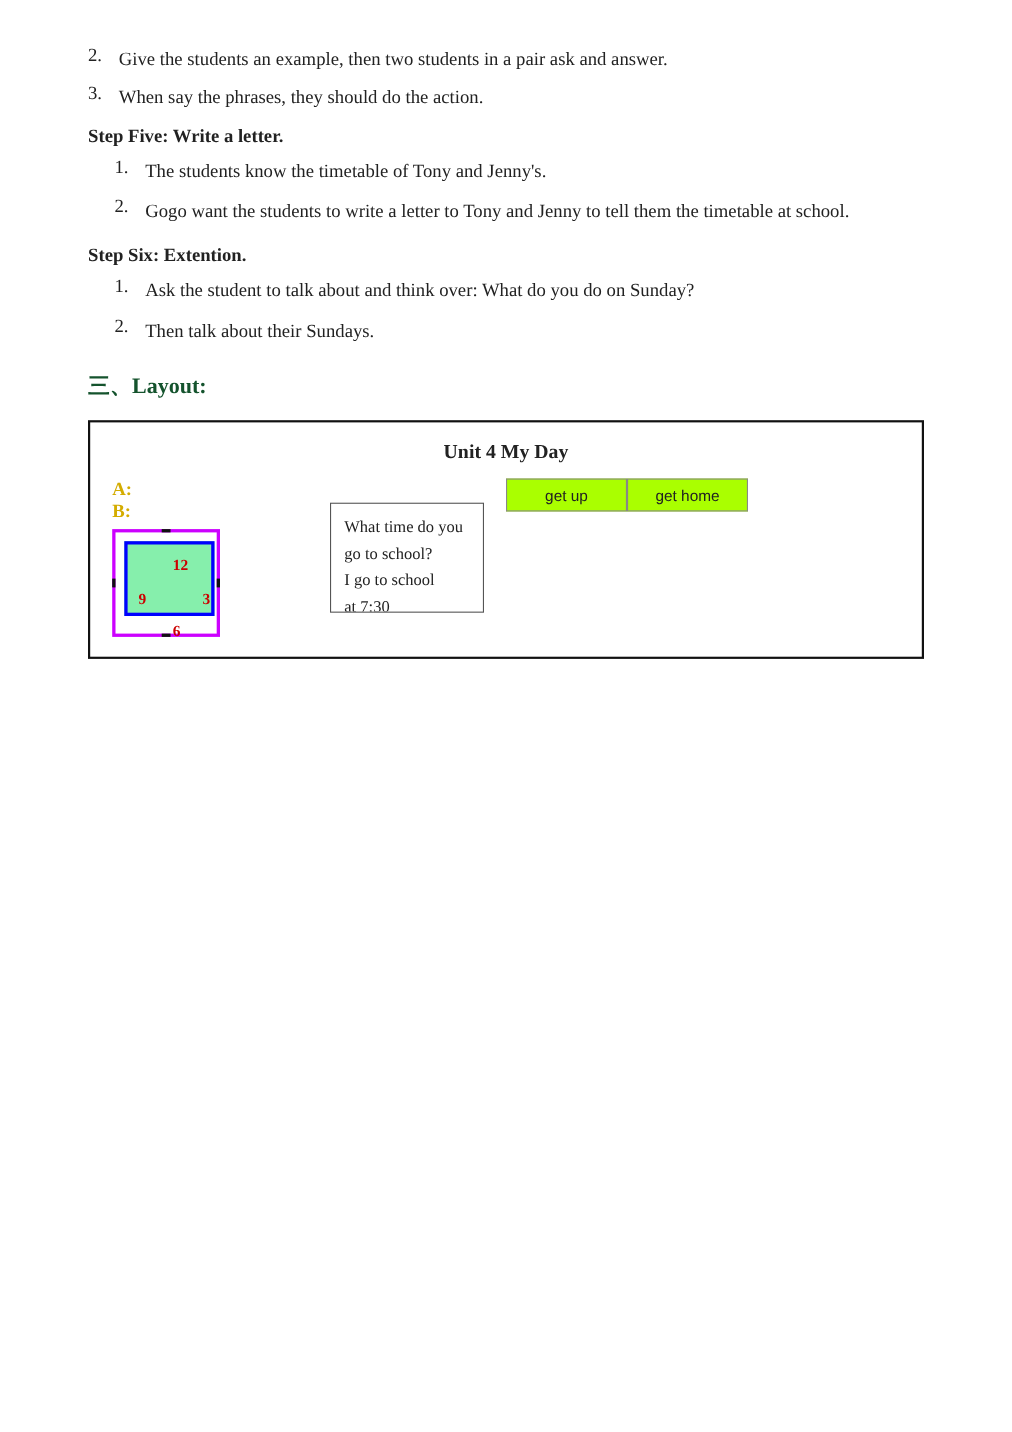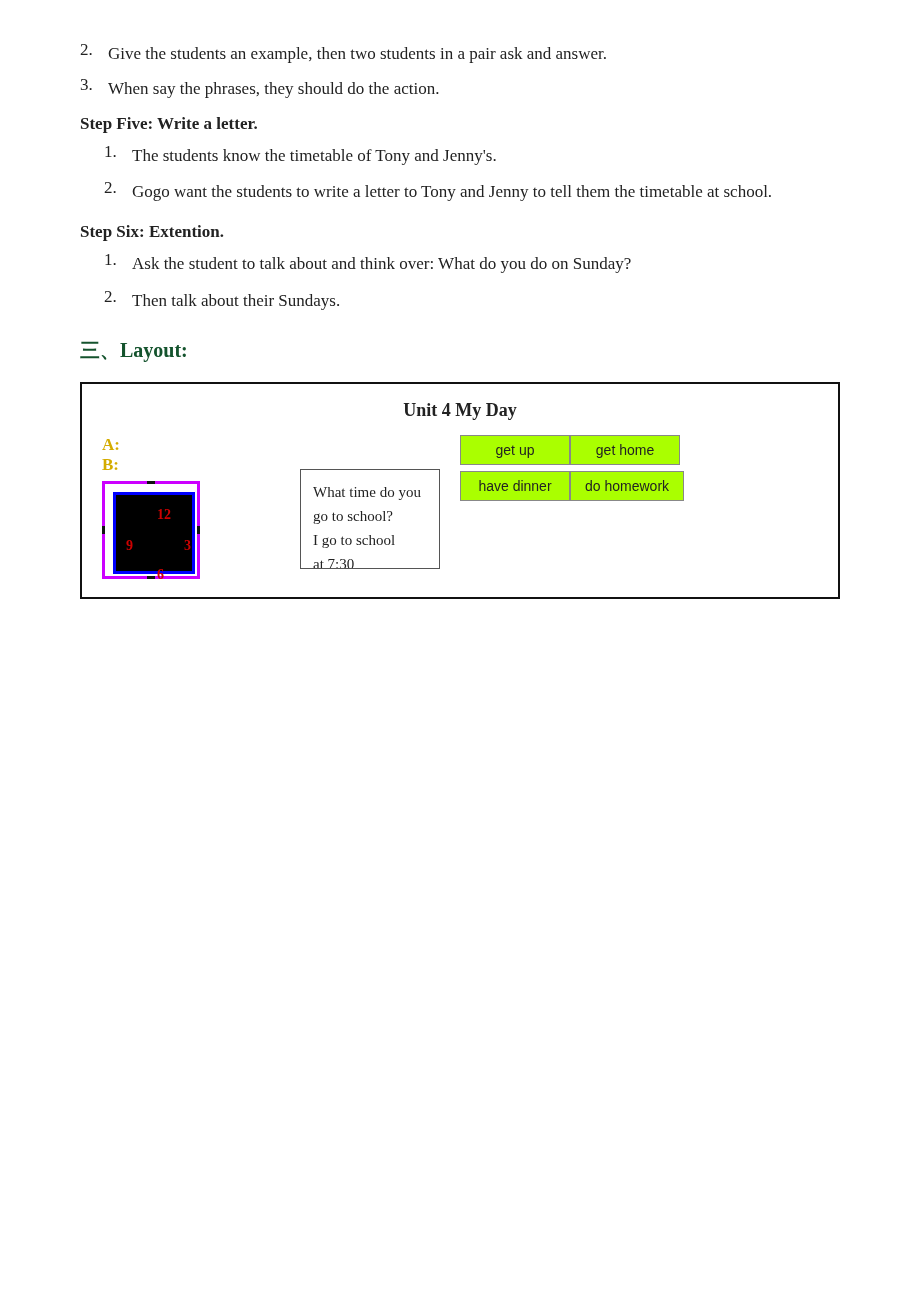--- a/index.html
+++ b/index.html
@@ -115,23 +115,23 @@
       height: 98px;
       border: 3px solid #c0f;
       background: white;
     }
 
     
     .clock-inner {
       position: absolute;
       top: 8px; left: 8px;
       width: 82px;
-      height: 82px;
+      height: 68px;
       border: 3px solid #00f;
-      background: #000000;
+      background: #86efac;
     }
 
     .clock-number {
       position: absolute;
       font-size: 14px;
       font-weight: bold;
     }
 
     .clock-12 { color: #c00; top: 12px; left: 41px; }
     .clock-3  { color: #c00; top: 43px; left: 68px; }
@@ -146,21 +146,21 @@
 
     .dialog-box {
       border: 1.5px solid #555;
       padding: 10px 12px;
       font-size: 15px;
       line-height: 1.6;
       min-width: 140px;
       max-width: 155px;
       background: #fff;
       margin-left: 8px;
-      margin-top: 34px;
+      margin-top: 22px;
       height: 100px;
       overflow: hidden;
     }
 
     .vocab-grid {
       display: flex;
       flex-direction: column;
       gap: 6px;
       margin-left: 10px;
     }
@@ -262,19 +262,15 @@
       <div>go to school?</div>
       <div>I go to school</div>
       <div>at 7:30</div>
     </div>
 
     <div class="vocab-grid">
       <div class="vocab-row">
         <div class="vocab-chip">get up</div>
         <div class="vocab-chip">get home</div>
       </div>
-      <div class="vocab-row">
-        <div class="vocab-chip">have dinner</div>
-        <div class="vocab-chip">do homework</div>
-      </div>
     </div>
   </div>
 </div>
 
 </body></html>

